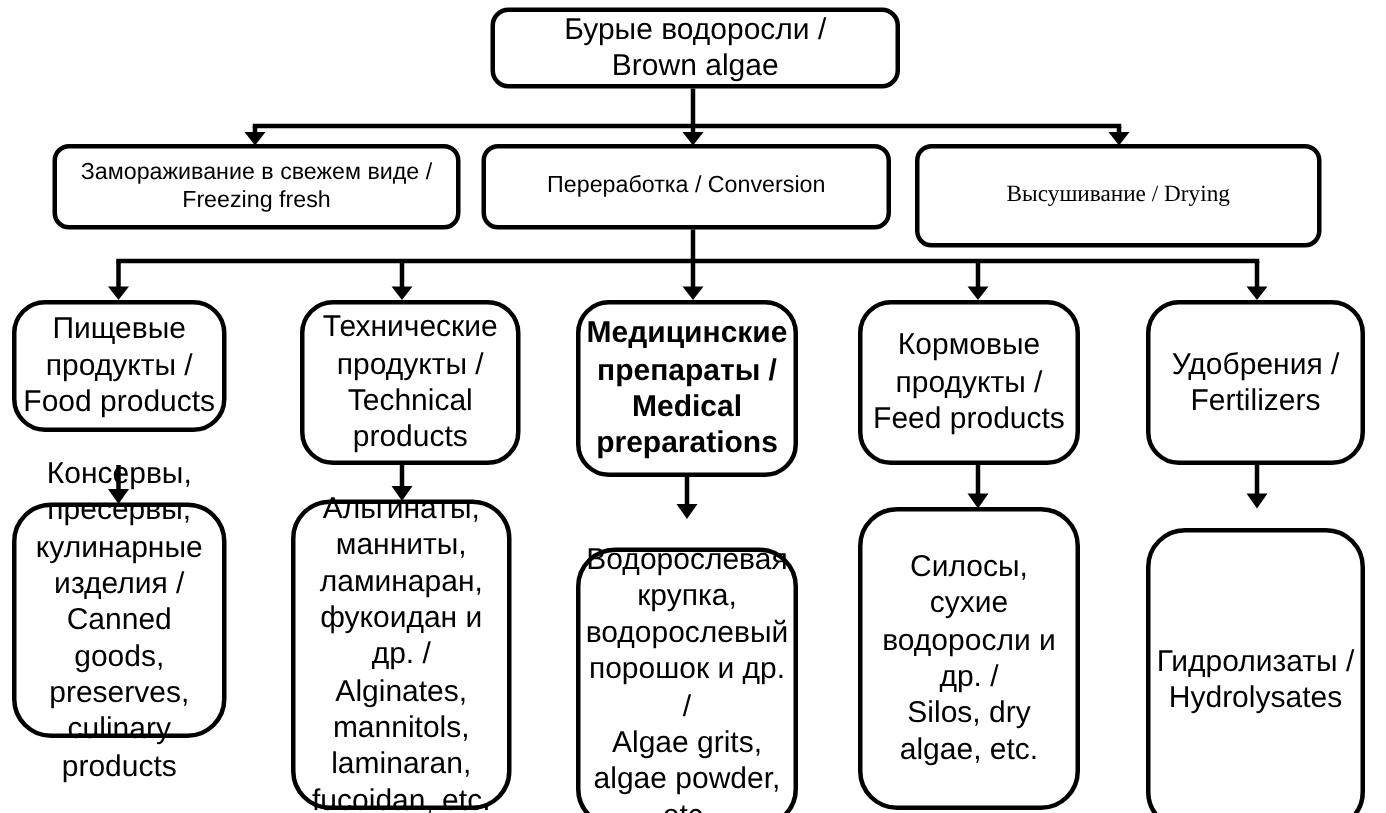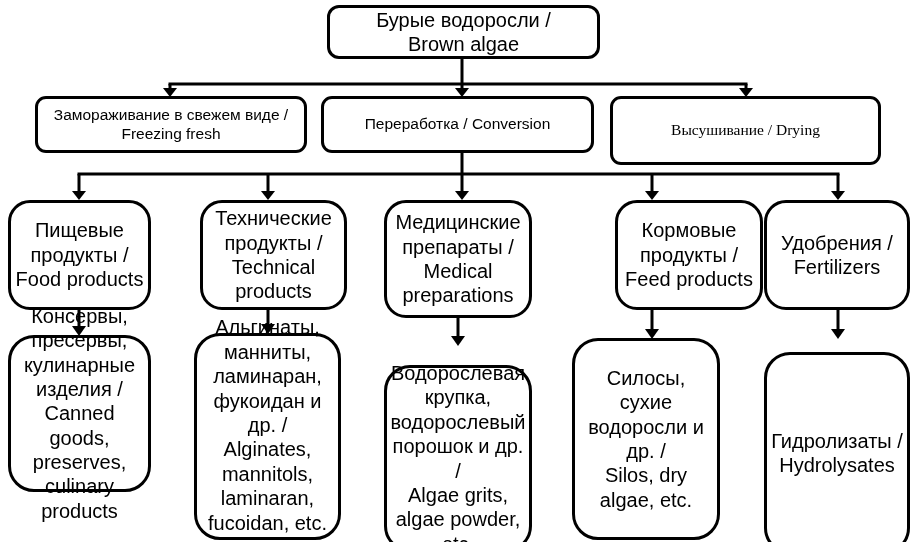--- a/index.html
+++ b/index.html
@@ -92,58 +92,58 @@
     <div class="label">Замораживание в свежем виде /
 Freezing fresh</div>
   </div>
   <div class="node lv2" style="left:321px; top:96px; width:273px; height:57px;">
     <div class="label">Переработка / Conversion</div>
   </div>
   <div class="node lv2" style="left:610px; top:96px; width:271px; height:69px;font-family:Liberation Serif, serif;">
     <div class="label">Высушивание / Drying</div>
   </div>
 
-  <div class="node lv3" style="left:8px; top:200px; width:143px; height:110px;text-align:center;">
+  <div class="node lv3" style="left:8px; top:200px; width:143px; height:88px;text-align:center;">
     <div class="label">Пищевые
 продукты /
 Food products</div>
   </div>
   <div class="node lv3" style="left:200px; top:200px; width:147px; height:110px;">
     <div class="label">Технические
 продукты /
 Technical
 products</div>
   </div>
-  <div class="node lv3" style="left:384px; top:200px; width:148px; height:118px;">
+  <div class="node lv3" style="left:384px; top:200px; width:148px; height:118px;font-weight:bold;">
     <div class="label">Медицинские
 препараты /
 Medical
 preparations</div>
   </div>
-  <div class="node lv3" style="left:572px; top:200px; width:148px; height:110px;margin-left:43px;">
+  <div class="node lv3" style="left:572px; top:200px; width:148px; height:110px;">
     <div class="label">Кормовые
 продукты /
 Feed products</div>
   </div>
   <div class="node lv3" style="left:764px; top:200px; width:146px; height:110px;">
     <div class="label">Удобрения /
 Fertilizers</div>
   </div>
 
   <div class="node lv4" style="left:8px; top:335px; width:143px; height:157px;">
     <div class="label">Консервы,
 пресервы,
 кулинарные
 изделия /
 Canned goods,
 preserves,
 culinary
 products</div>
   </div>
-  <div class="node lv4" style="left:194px; top:333px; width:147px; height:207px;align-items:flex-end;">
+  <div class="node lv4" style="left:194px; top:333px; width:147px; height:207px;">
     <div class="label">Альгинаты,
 манниты,
 ламинаран,
 фукоидан и др. /
 Alginates,
 mannitols,
 laminaran,
 fucoidan, etc.</div>
   </div>
   <div class="node lv4" style="left:384px; top:365px; width:148px; height:187px;">

